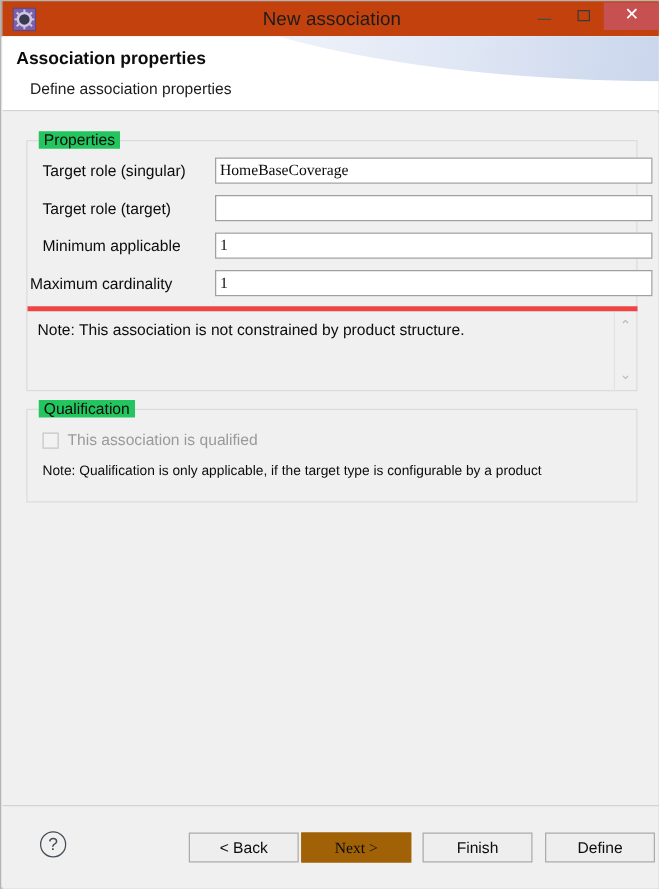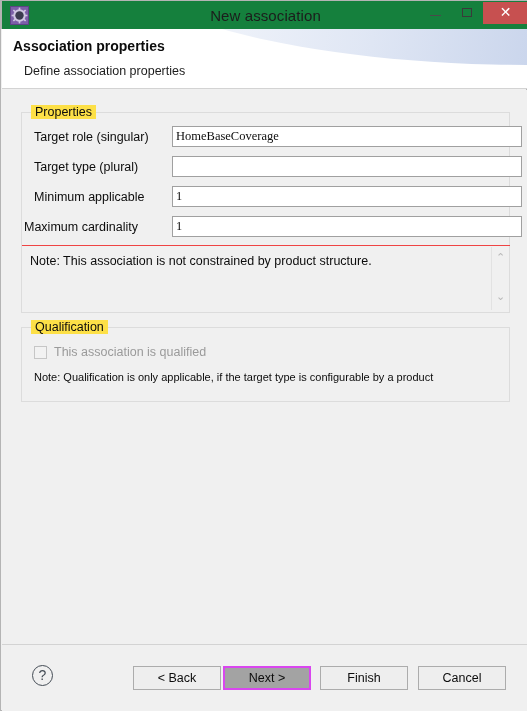--- a/index.html
+++ b/index.html
@@ -26,21 +26,21 @@
     border-top: none;
     background: #f0f0f0;
   }
 
   
   #titlebar {
     position: absolute;
     left: 0; top: 0;
     width: 527px;
     height: 29px;
-    background: #15803d;
+    background: #c2410c;
     box-sizing: border-box;
     border: 1px solid #b4b4b4;
     border-bottom: none;
   }
   #app-icon {
     position: absolute;
     left: 8px; top: 5px;
     width: 19px; height: 19px;
   }
   #title-text {
@@ -143,21 +143,21 @@
     position: absolute;
     box-sizing: border-box;
     border: 1px solid #dcdcdc;
     background: transparent;
   }
   .group-legend {
     position: absolute;
     top: -8px;
     left: 9px;
     padding: 0 4px;
-    background: #fde047;
+    background: #22c55e;
     font-size: 12.5px;
     color: #0c0c0c;
   }
 
   #grp-properties {
     left: 19px; top: 22px;
     width: 489px; height: 201px;
   }
   #grp-qualification {
     left: 19px; top: 237px;
@@ -188,21 +188,21 @@
   }
 
   
   #note-box {
     position: absolute;
     left: 20px;
     top: 155px;
     width: 488px;
     height: 66px;
     box-sizing: border-box;
-    border-top: 1px solid #ef4444;
+    border-top: 4px solid #ef4444;
     background: transparent;
   }
   #note-text {
     position: absolute;
     left: 8px; top: 8px;
     font-size: 12.5px;
     color: #0c0c0c;
   }
   #note-scroll {
     position: absolute;
@@ -283,24 +283,26 @@
     width: 88px;
     height: 24px;
     box-sizing: border-box;
     background: #eeeeee;
     border: 1px solid #acacac;
     font-family: "Liberation Sans", sans-serif;
     font-size: 12.5px;
     color: #0c0c0c;
     cursor: default;
     padding: 0;
+    margin-left: 18px;
   }
   .dlg-button.primary {
-    border: 2px solid #d946ef;
-    background: #a3a3a3;
+    border: 2px solid #a16207;
+    background: #a16207;
+    font-family: Liberation Serif, serif;
   }
   #btn-back   { left: 131px; }
   #btn-next   { left: 221px; }
   #btn-finish { left: 318px; }
   #btn-cancel { left: 416px; }
 </style>
 </head>
 <body>
 
 <div id="window">
@@ -343,21 +345,21 @@
   </div>
 
   <div id="body-area">
 
     <div class="groupbox" id="grp-properties">
       <div class="group-legend">Properties</div>
 
       <div class="field-label" style="left:12px; top:17px;">Target role (singular)</div>
       <input class="text-input" style="top: 13px;" value="HomeBaseCoverage">
 
-      <div class="field-label" style="left:12px; top:47px;">Target type (plural)</div>
+      <div class="field-label" style="left:12px; top:47px;">Target role (target)</div>
       <input class="text-input" style="top: 43px;" value="">
 
       <div class="field-label" style="left:12px; top:77px;">Minimum applicable</div>
       <input class="text-input" style="top: 73px;" value="1">
 
       <div class="field-label" style="left:2px; top:107px;">Maximum cardinality</div>
       <input class="text-input" style="top: 103px;" value="1">
     </div>
 
     <div id="note-box">
@@ -380,16 +382,16 @@
     </div>
 
   </div>
 
   <div id="buttonbar">
     <div id="help-icon">?</div>
 
     <button class="dlg-button" id="btn-back">&lt; Back</button>
     <button class="dlg-button primary" id="btn-next">Next &gt;</button>
     <button class="dlg-button" id="btn-finish">Finish</button>
-    <button class="dlg-button" id="btn-cancel">Cancel</button>
+    <button class="dlg-button" id="btn-cancel">Define</button>
   </div>
 
 </div>
 
 </body></html>

